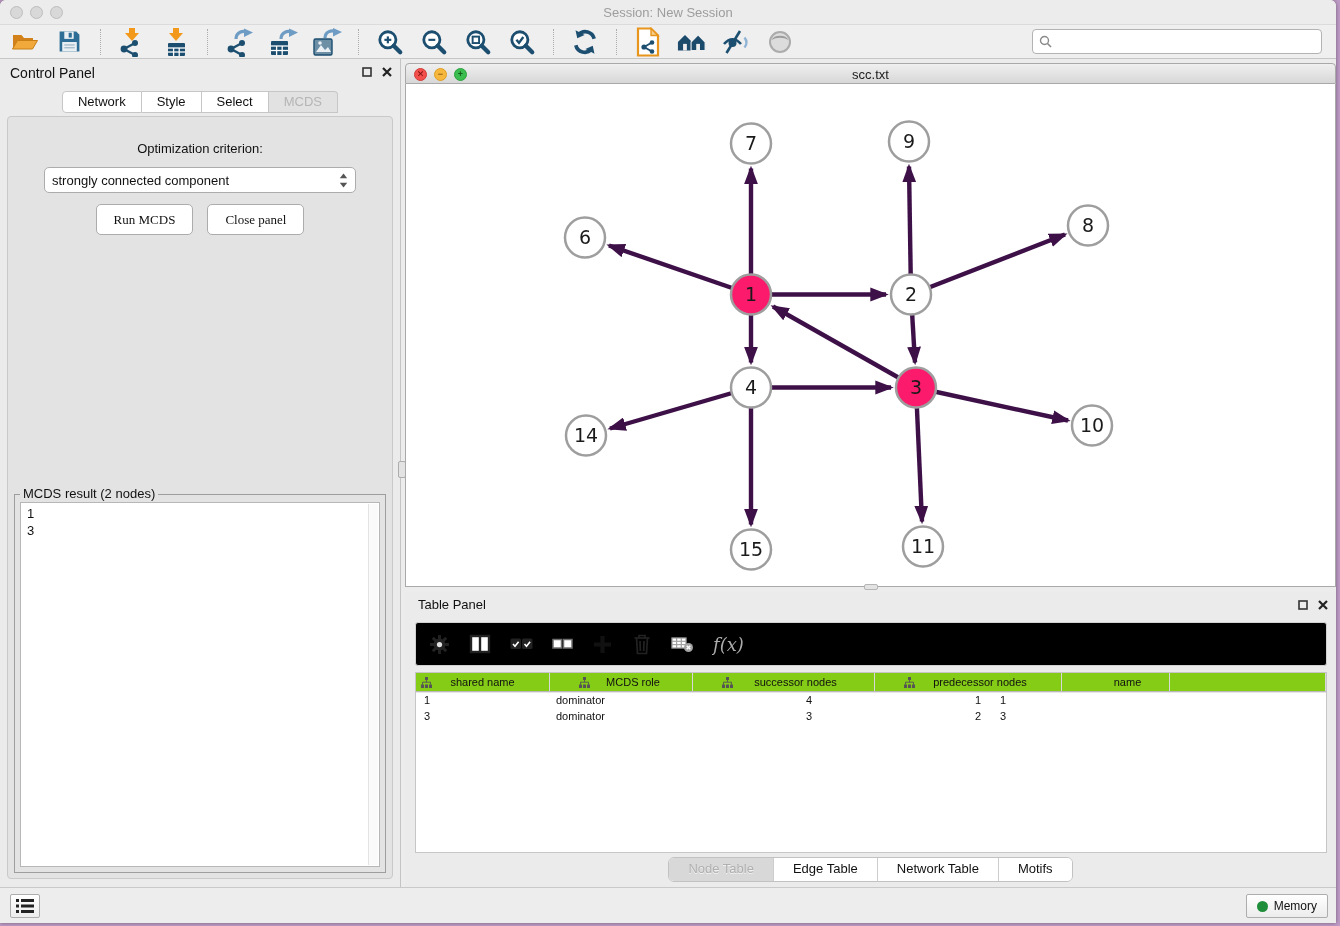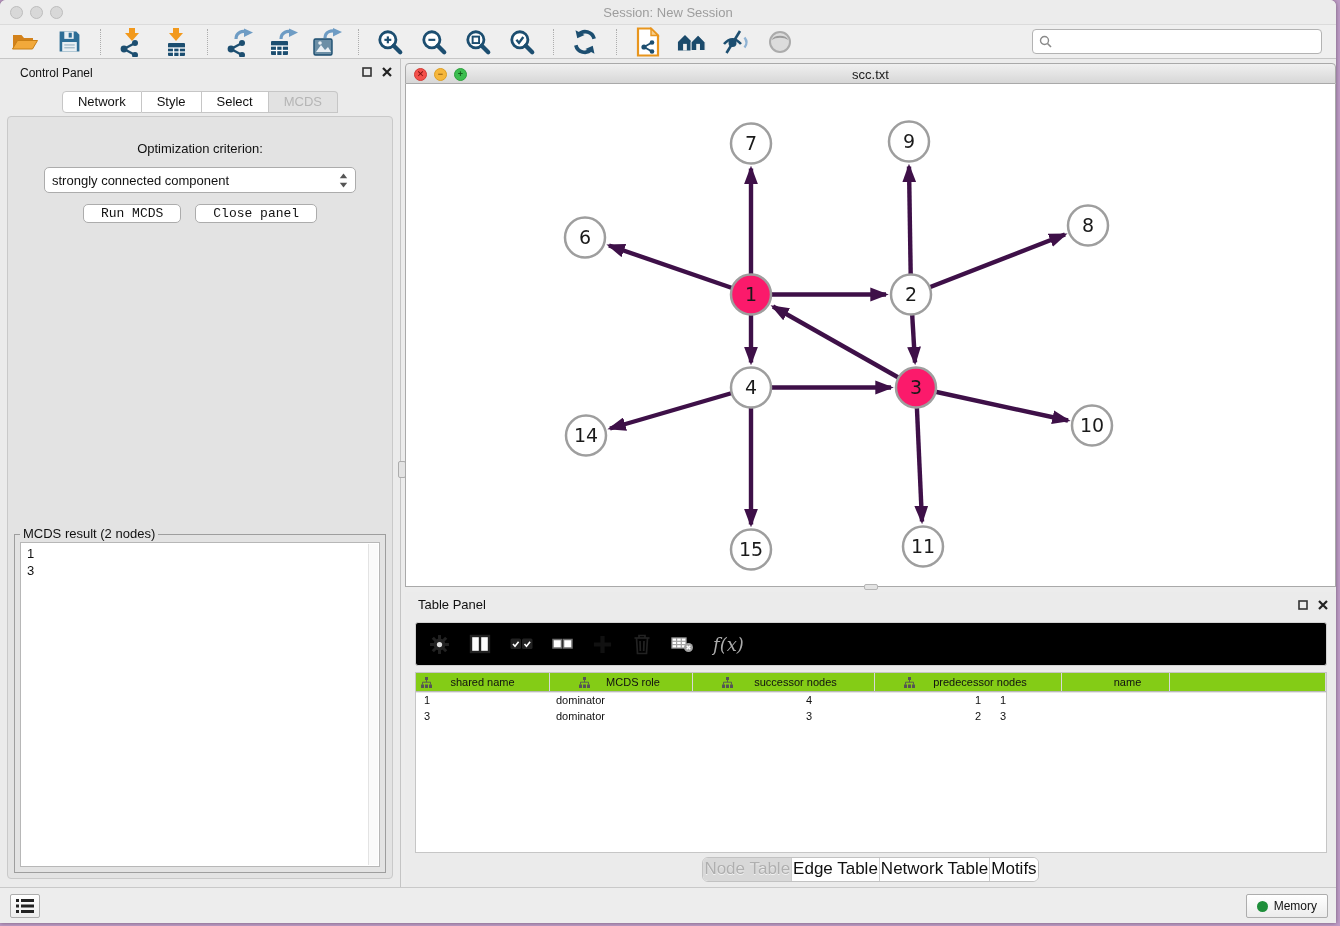--- a/index.html
+++ b/index.html
@@ -25,38 +25,38 @@
   .tb-icon { width:30px; height:30px; display:flex; align-items:center; justify-content:center; }
   .tb-sep { width:1px; height:26px; border-left:1px dotted #ADADAD; margin:0 2px; }
   .tb-spacer { flex:1; }
   .searchbox { width:290px; height:25px; background:#fff; border:1px solid #B3B3B3;
     border-radius:4px; display:flex; align-items:center; padding:0 6px; gap:5px; margin-right:4px;}
   .searchbox input { border:none; outline:none; flex:1; font-size:12px; background:transparent; }
 
   
   .control-panel { position:absolute; left:0; top:59px; width:401px; bottom:36px;
     background:#EBEBEB; border-right:1px solid #C4C4C4; }
-  .cp-header { position:relative; height:28px; line-height:28px; padding:0 20px; font-size:12px; color:#111; }
+  .cp-header { position:relative; height:28px; line-height:28px; padding:0 10px; font-size:14px; color:#111; }
   .panel-icons { position:absolute; right:8px; top:8px; display:flex; gap:10px; align-items:center; }
   .cp-tabs { position:absolute; top:32px; left:0; right:0; display:flex; justify-content:center; }
   .cp-tab { height:22px; line-height:20px; padding:0 15px; background:#fff; border:1px solid #C6C6C6;
     border-left:none; font-size:13px; color:#111; }
   .cp-tab:first-child { border-left:1px solid #C6C6C6; border-radius:4px 0 0 4px; }
   .cp-tab.active { background:#E2E2E2; color:#B5B5B5; border-radius:0 4px 0 0; }
   .cp-content { position:absolute; top:57px; left:7px; right:7px; bottom:8px;
     background:#E3E3E3; border:1px solid #C9C9C9; border-radius:4px; }
   .opt-label { margin-top:24px; text-align:center; font-size:13px; color:#111; }
   .dropdown { margin:11px 36px 0 36px; height:23px; background:#fff; border:1px solid #ACACAC;
     border-radius:5px; display:flex; align-items:center; padding:12px 7px; font-size:13px; color:#111; }
   .dropdown .dd-value { flex:1; }
   .cp-buttons { display:flex; justify-content:center; gap:14px; margin-top:11px; }
-  .cp-btn { height:19px; padding:0 17px; background:#fff; border:1px solid #ACACAC; border-radius:5px;
-    font-size:13px; color:#111; font-family:Liberation Mono, monospace; }
+  .cp-btn { height:31px; padding:0 17px; background:#fff; border:1px solid #ACACAC; border-radius:5px;
+    font-size:13px; color:#111; font-family:Liberation Serif, serif; }
   .result-group { position:absolute; left:6px; right:6px; top:377px; bottom:5px;
-    border:1px solid #9E9E9E; background:#E3E3E3; padding:7px 5px 5px 5px;margin-top:40px; }
+    border:1px solid #9E9E9E; background:#E3E3E3; padding:7px 5px 5px 5px; }
   .result-legend { position:absolute; top:-9px; left:5px; background:#E3E3E3; padding:0 3px;
     font-size:13px; color:#111; }
   .result-box { position:relative; width:100%; height:100%; background:#fff; border:1px solid #B7B7B7; }
   .result-text { padding:2px 6px; font-family:"Liberation Sans","DejaVu Sans",sans-serif;
     font-size:13px; color:#111; line-height:17px; }
   .result-scroll { position:absolute; top:1px; bottom:1px; right:1px; width:10px;
     background:#FAFAFA; border-left:1px solid #E3E3E3; }
   .splitter-grip { position:absolute; left:398px; top:461px; width:8px; height:17px;
     background:#E3E3E3; border:1px solid #ADADAD; border-radius:2px; }
 
@@ -90,21 +90,21 @@
   .th { position:relative; display:flex; align-items:center; justify-content:center;
     font-size:11px; color:#111; border-right:1px solid #D8D8D8; }
   .th .sort-ic { position:absolute; left:5px; top:4px; }
   .trow { height:16px; }
   .td { font-size:11px; color:#111; line-height:16px; white-space:nowrap; overflow:hidden; }
   .td.c0 { padding-left:8px; } .td.c1 { padding-left:6px; }
   .td.c2 { text-align:right; padding-right:15px; } .td.c3 { text-align:right; padding-right:9px; }
   .td.c4 { padding-left:10px; }
   .tp-tabs { position:absolute; bottom:5px; left:0; right:0; display:flex; justify-content:center; }
   .tp-tabgroup { display:flex; border:1px solid #C2C2C2; border-radius:6px; overflow:hidden; background:#fff; }
-  .tp-tab { height:23px; line-height:22px; padding:0 1px; font-size:17px; color:#111;
+  .tp-tab { height:23px; line-height:22px; padding:0 19px; font-size:13px; color:#111;
     border-left:1px solid #CDCDCD; background:#fff; }
   .tp-tab:first-child { border-left:none; }
   .tp-tab.active { background:#D8D8D8; color:#AFAFAF; text-shadow:0 1px 0 #F2F2F2; }
 
   
   .status-bar { position:absolute; left:0; right:0; bottom:0; height:36px; background:#EDEDED;
     border-top:1px solid #C9C9C9; }
   .sb-btn { position:absolute; top:6px; height:24px; background:linear-gradient(#FFFFFF,#ECECEC);
     border:1px solid #ADADAD; border-radius:2px; display:flex; align-items:center;
     justify-content:center; gap:6px; font-size:12px; color:#111; }

